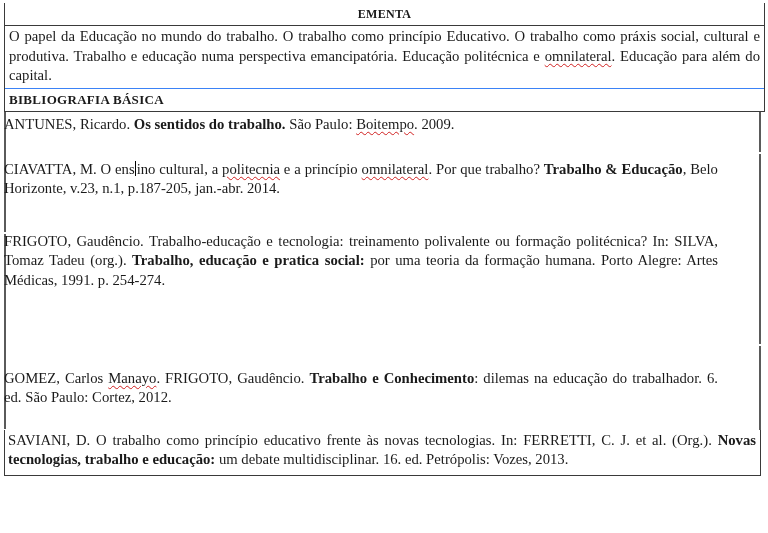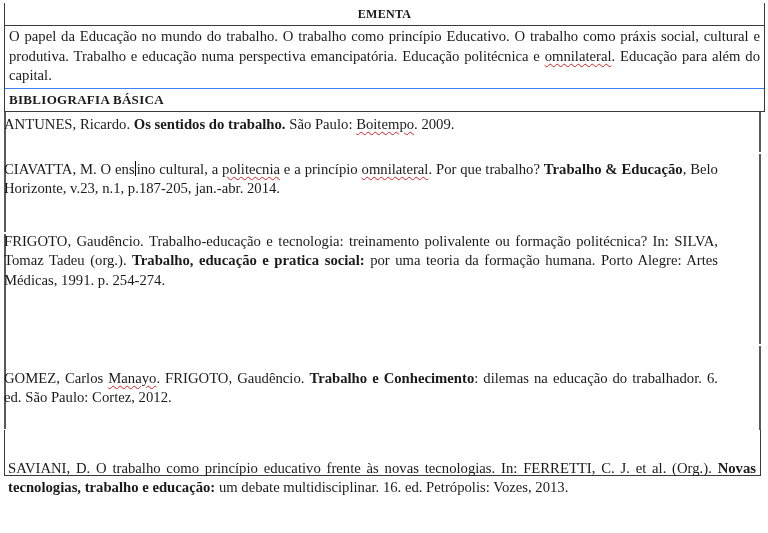--- a/index.html
+++ b/index.html
@@ -155,19 +155,19 @@
     <div class="ref" style="position:absolute;top:120px;left:0;">
       <span>FRIGOTO, Gaudêncio. Trabalho-educação e tecnologia: treinamento polivalente ou formação politécnica? In: SILVA, Tomaz Tadeu (org.). </span><span class="bold">Trabalho, educação e pratica social:</span><span> por uma teoria da formação humana. Porto Alegre: Artes Médicas, 1991. p. 254-274.</span>
     </div>
 
 
     <div class="ref" style="position:absolute;top:257px;left:0;">
       <span>GOMEZ, Carlos </span><span class="spell">Manayo</span><span>. FRIGOTO, Gaudêncio. </span><span class="bold">Trabalho e Conhecimento</span><span>: dilemas na educação do trabalhador. 6. ed. São Paulo: Cortez, 2012.</span>
     </div>
 
     <div class="last-box" style="top:318px;height:46px;">
-      <div class="ref" style="width:755px;padding-left:3px;padding-top:1px;margin-top:28px;">
+      <div class="ref" style="width:755px;padding-left:3px;padding-top:1px;">
         <span>SAVIANI, D. O trabalho como princípio educativo frente às novas tecnologias. In: FERRETTI, C. J. et al. (Org.). </span><span class="bold">Novas tecnologias, trabalho e educação:</span><span> um debate multidisciplinar. 16. ed. Petrópolis: Vozes, 2013.</span>
       </div>
     </div>
   </div>
 
 </div>
 
 </body></html>

